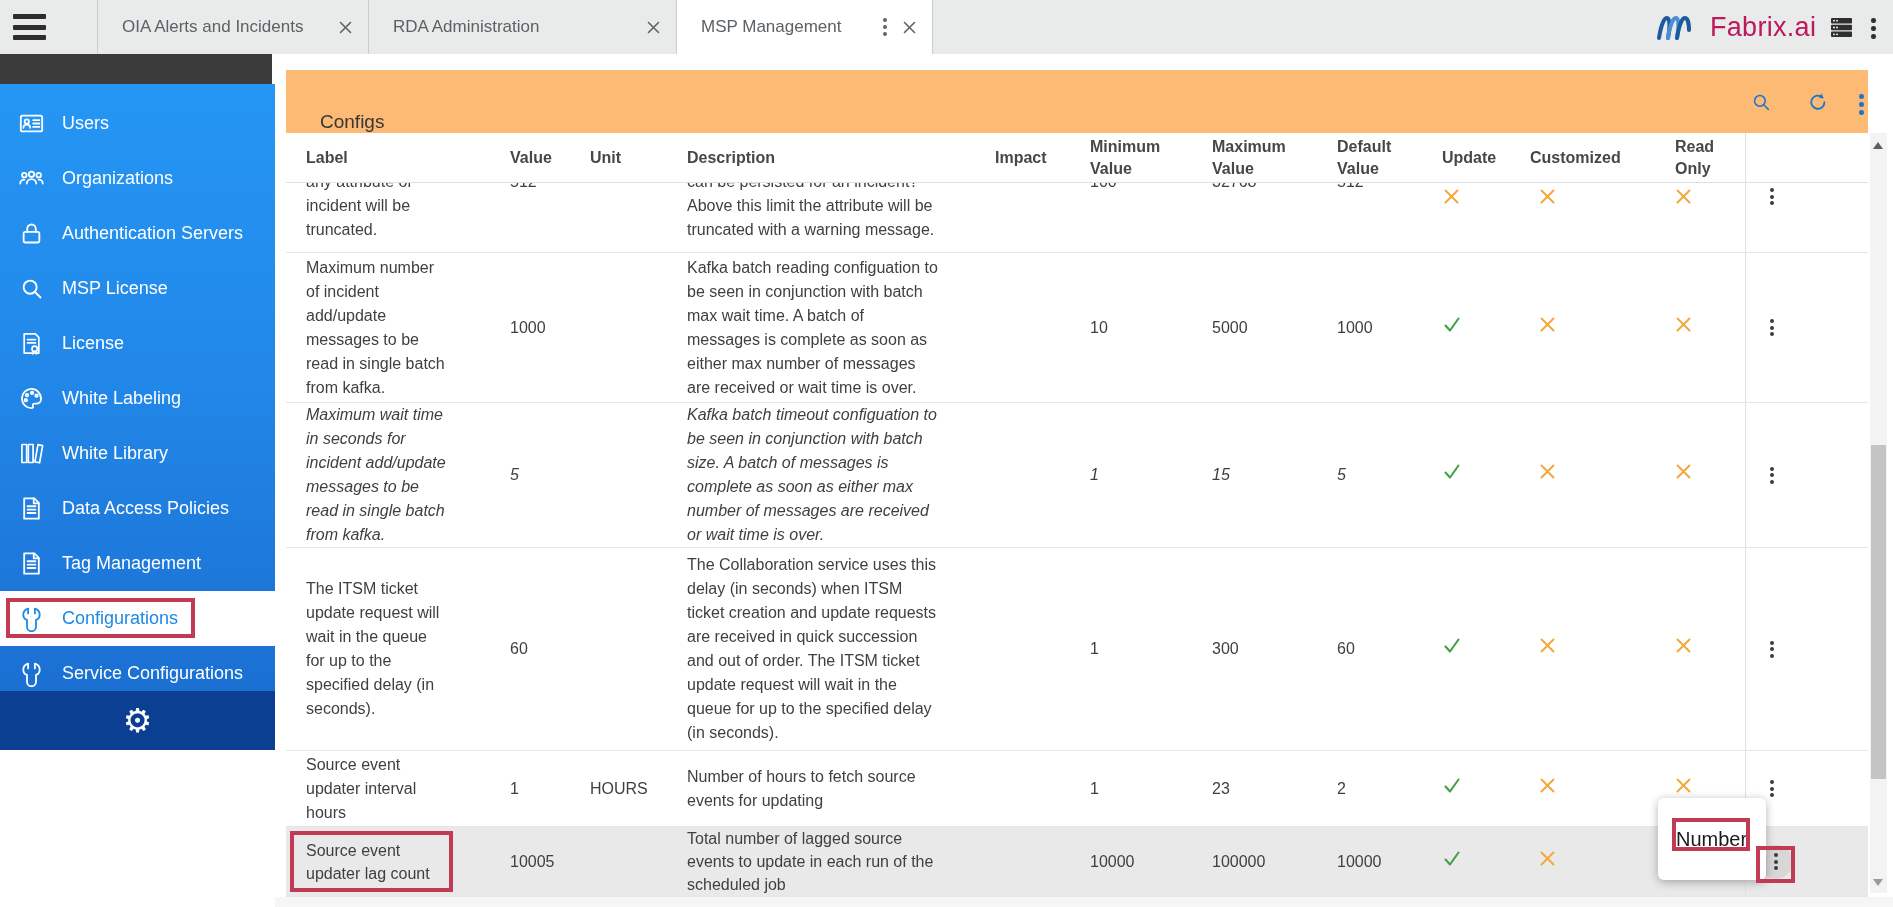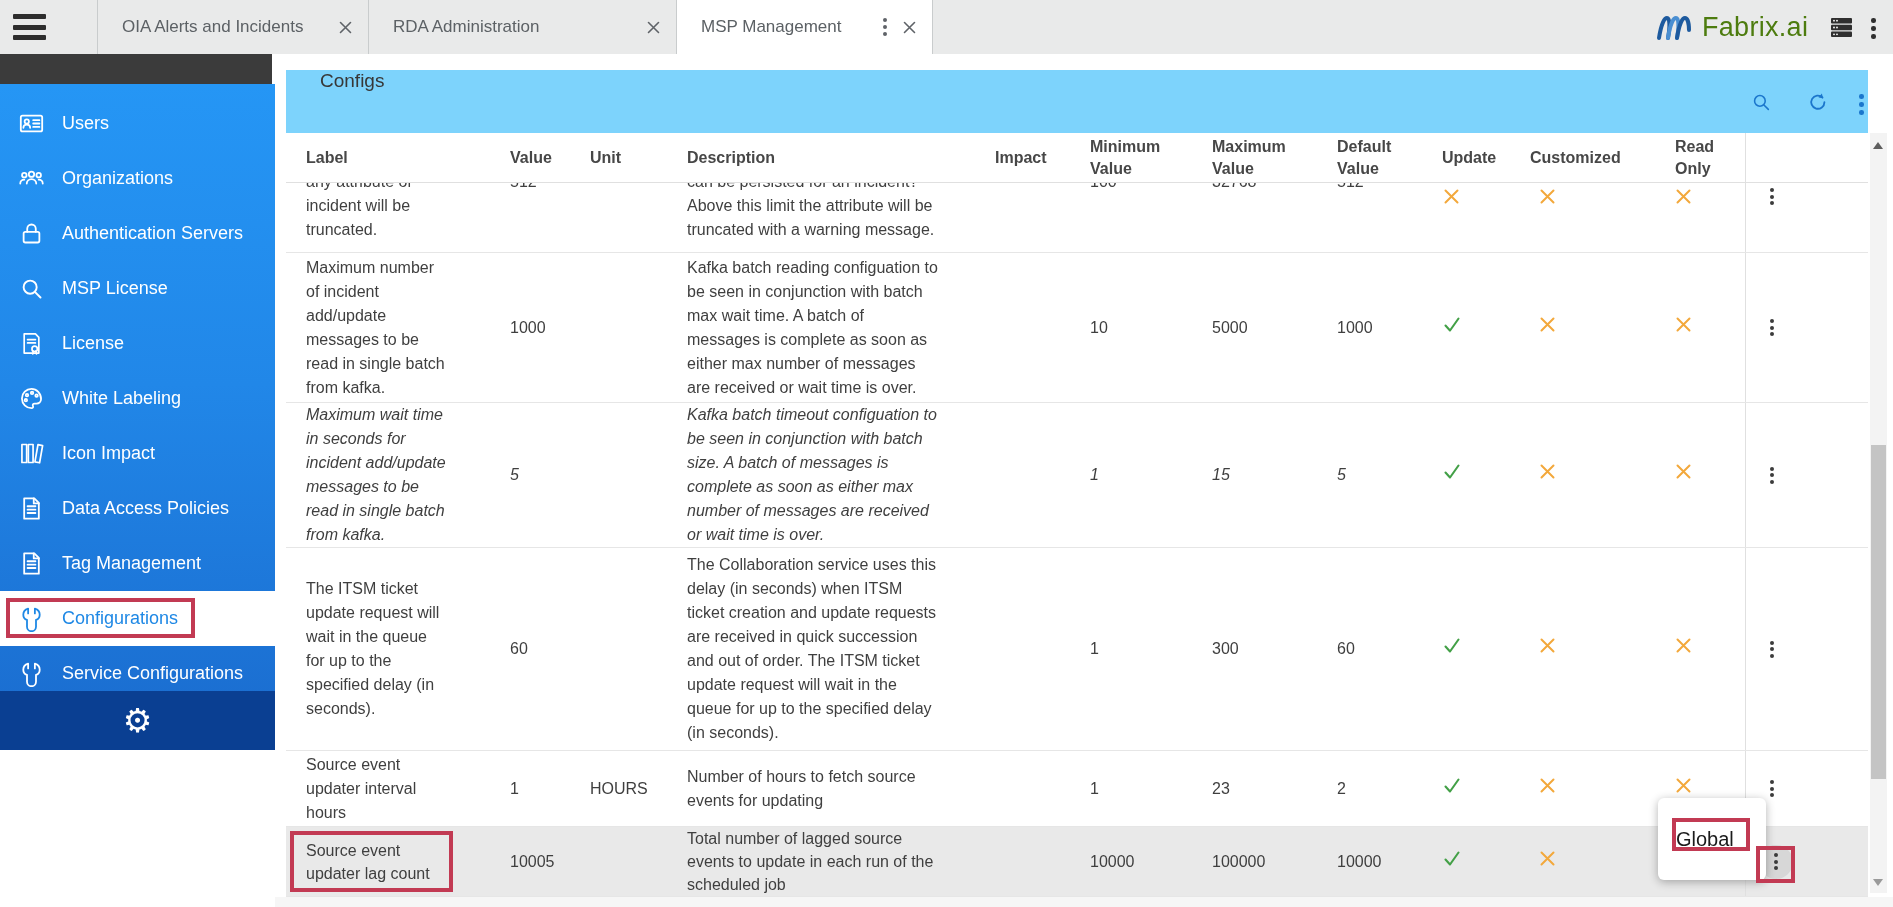--- a/index.html
+++ b/index.html
@@ -10,21 +10,21 @@
 .hamburger i{display:block;height:5px;background:#2d2d2d;border-radius:1px}
 .tabs{position:absolute;left:97px;top:0;height:54px;display:flex}
 .tab{height:54px;display:flex;align-items:center;padding:0 16px 0 24px;border-left:1px solid #c9cccd;color:#5c6165;font-size:17px;cursor:pointer}
 .tabs{border-right:1px solid #c9cccd}
 .tab.active{background:#fff}
 .tab .lbl{flex:1;white-space:nowrap;overflow:hidden}
 .tab .closex{margin-left:14px;display:flex;cursor:pointer}
 .tab .tdots{display:flex;flex-direction:column;gap:3px;margin-left:10px;padding:2px;cursor:pointer}
 .tab .tdots i{width:4px;height:4px;border-radius:50%;background:#5f6368}
 .brand{position:absolute;top:0;height:54px;left:1656px;display:flex;align-items:center}
-.brand-text{color:#4d7c0f;font-size:27px;margin-left:10px;letter-spacing:.3px}
+.brand-text{color:#be185d;font-size:27px;margin-left:18px;letter-spacing:.3px}
 .hdr-servers{position:absolute;left:1830px;top:16px;cursor:pointer}
 .hdr-dots{position:absolute;left:1868px;top:15px;display:flex;flex-direction:column;gap:3.5px;padding:3px;cursor:pointer}
 .hdr-dots i{width:4.5px;height:4.5px;border-radius:50%;background:#2f2f2f}
 
 .darkblock{position:absolute;left:0;top:54px;width:272px;height:44px;background:#3b3b3b}
 .sidebar{position:absolute;left:0;top:84px;width:275px;height:666px;background:linear-gradient(180deg,#2596f5 0%,#2187e8 45%,#1a6bce 100%)}
 .side-menu{position:absolute;top:12px;left:0;right:0}
 .side-item{height:55px;display:flex;align-items:center;padding-left:18px;color:#fff;cursor:pointer;position:relative}
 .side-item .ic{width:27px;height:27px;display:flex;flex-shrink:0}
 .side-item .ic svg{width:27px;height:27px;stroke:#fff;fill:none}
@@ -33,21 +33,21 @@
 .side-item.active .ic svg{stroke:#1e88e5}
 .side-foot{position:absolute;left:0;bottom:0;width:275px;height:59px;background:#0a3f92;display:flex;align-items:center;justify-content:center}
 .gear{color:#fff;font-size:33px;line-height:1;cursor:pointer}
 
 .anno{position:absolute;border:4px solid #c23a53;pointer-events:none}
 .side-anno{left:6px;top:7px;width:189px;height:40px}
 .lbl-anno{left:290px;top:831px;width:163px;height:61px;z-index:4}
 .upd-anno{left:1672px;top:818px;width:78px;height:33px;z-index:7}
 .dots-anno{left:1756px;top:846px;width:39px;height:37px;z-index:7}
 
-.panel-hd{position:absolute;left:286px;top:70px;width:1582px;height:63px;background:#7dd3fc;display:flex;align-items:flex-start}
+.panel-hd{position:absolute;left:286px;top:70px;width:1582px;height:63px;background:#fdba74;display:flex;align-items:flex-end}
 .panel-title{margin-left:34px;font-size:19px;color:#373737}
 .ph-ic{position:absolute;top:21px;width:22px;height:22px;display:flex;cursor:pointer}
 .ph-search{left:1464px}.ph-refresh{left:1521px}
 .ph-dots{position:absolute;left:1571px;top:22px;display:flex;flex-direction:column;gap:3.5px;padding:2px;cursor:pointer}
 .ph-dots i{width:4.5px;height:4.5px;border-radius:50%;background:#1b76cc}
 
 .grid{display:grid;grid-template-columns:204px 80px 97px 308px 95px 122px 125px 103px 75px 120px 130px 123px}
 .thead{position:absolute;left:286px;top:133px;width:1582px;height:50px;border-bottom:1px solid #e0e0e0;font-weight:bold;color:#474747;font-size:16px;line-height:22px;align-items:center}
 .th{white-space:pre-line;padding-left:20px}
 .th.cg{padding-left:22px}.th.cc{padding-left:35px}.th.cr{padding-left:60px}
@@ -255,21 +255,21 @@
           </svg>
         </span>
         <span class="lab">White Labeling</span>
       </div>
       <div class="side-item">
         <span class="ic">
           <svg viewBox="0 0 24 24">
             <use href="#i-books"></use>
           </svg>
         </span>
-        <span class="lab">Icon Impact</span>
+        <span class="lab">White Library</span>
       </div>
       <div class="side-item">
         <span class="ic">
           <svg viewBox="0 0 24 24">
             <use href="#i-doc"></use>
           </svg>
         </span>
         <span class="lab">Data Access Policies</span>
       </div>
       <div class="side-item">
@@ -498,21 +498,21 @@
           </svg></span></div>
       <div class="td icon-cell"><span class="ci"><svg width="17" height="17" viewBox="0 0 17 17">
             <path d="M2.5 2.5l12 12M14.5 2.5l-12 12" stroke="#f3a83b" stroke-width="2" stroke-linecap="round"></path>
           </svg></span></div>
       <div class="td icon-cell"></div>
       <div class="td action tight"><span class="ripple"><span class="vdots"><i></i><i></i><i></i></span></span></div>
     </div>
   </div>
 
 <div class="ctx">
-  <span class="ctx-item">Global</span>
+  <span class="ctx-item">Number</span>
 </div>
 <div class="anno lbl-anno"></div>
 <div class="anno upd-anno"></div>
 <div class="anno dots-anno"></div>
 
 <div class="bstrip"></div>
 <div class="vscroll">
   <div class="vs-up"></div>
   <div class="vs-thumb"></div>
   <div class="vs-down"></div>

